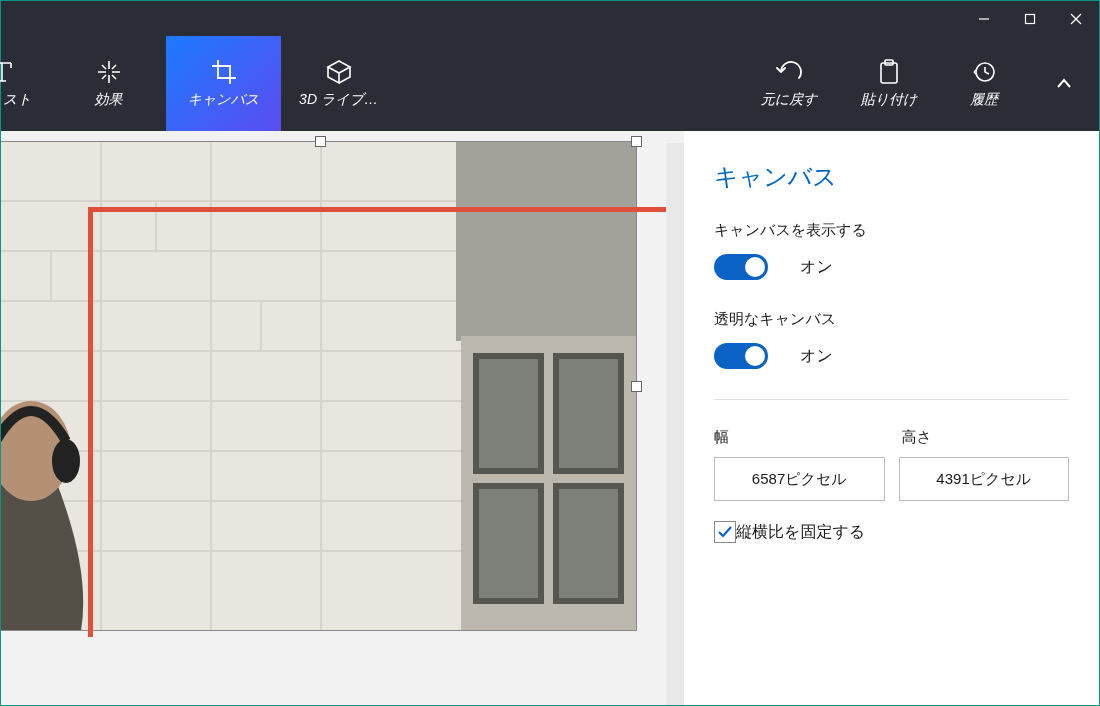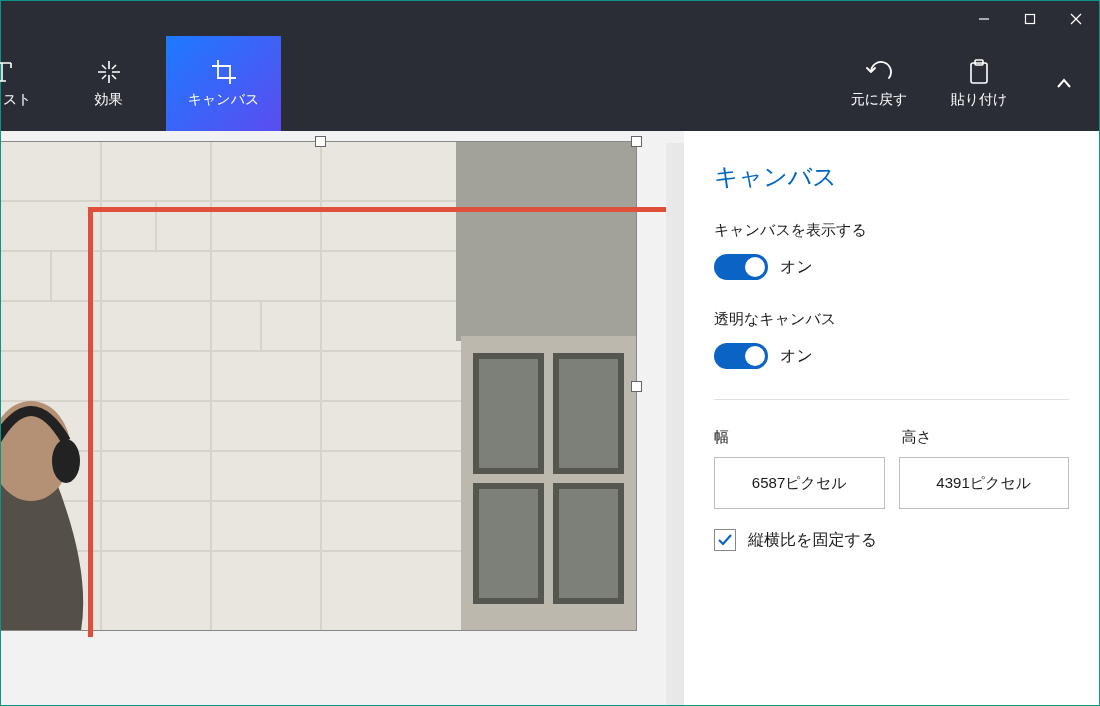--- a/index.html
+++ b/index.html
@@ -6,21 +6,21 @@
 html, body { width: 1100px; height: 706px; overflow: hidden; background: #fff; }
 .app { width: 1100px; height: 706px; display: flex; flex-direction: column; border: 1px solid #0d9488; }
 
 
 .titlebar { height: 35px; background: #2a2d36; display: flex; justify-content: flex-end; align-items: center; }
 .titlebar .winbtn { width: 46px; height: 35px; display: flex; align-items: center; justify-content: center; color: #fff; }
 .titlebar .winbtn svg { width: 12px; height: 12px; }
 
 
 .ribbon { height: 95px; background: #2a2d36; display: flex; align-items: stretch; }
-.ribbon .tool { width: 115px; display: flex; flex-direction: column; align-items: center; justify-content: center; color: #fff; gap: 6px; }
+.ribbon .tool { width: 115px; display: flex; flex-direction: column; align-items: center; justify-content: center; color: #fff; gap: 6px; font-style: italic; }
 .ribbon .tool.partial-left { width: 50px; align-items: flex-start; padding-left: 0; }
 .ribbon .tool.partial-left .tool-icon { margin-left: -12px; }
 .ribbon .tool.partial-left .tool-label { margin-left: 2px; }
 .ribbon .tool.active { background: linear-gradient(135deg, #1d7aff 0%, #5b4cf0 100%); }
 .ribbon .tool .tool-icon { height: 26px; display: flex; align-items: center; justify-content: center; }
 .ribbon .tool .tool-label { font-size: 14px; }
 .ribbon .tool.disabled { color: #7c7f88; }
 .ribbon .spacer { flex: 1; }
 .ribbon .chev { width: 70px; display: flex; align-items: center; justify-content: center; color: #fff; }
 
@@ -55,30 +55,30 @@
 .win { fill:#bdb8ad; }
 .pane { fill:#7d8079; stroke:#54564f; stroke-width:6; }
 .person { fill:#545048; }
 .head { fill:#b49074; }
 .phones { stroke:#222; stroke-width:10; fill:none; }
 
 
 .panel { width: 415px; background:#fff; padding: 30px 30px 0 30px; overflow:hidden; }
 .panel h1 { font-size: 24px; font-weight: 400; color: #0067c0; margin-bottom: 28px; }
 .panel .section-label { font-size: 15px; color:#1a1a1a; margin-bottom: 14px; }
-.toggle-row { display:flex; align-items:center; gap:12px; margin-bottom: 30px; }
+.toggle-row { display:flex; align-items:center; gap:32px; margin-bottom: 30px; }
 .toggle { width:54px; height:26px; background:#0b63c6; border-radius:13px; position:relative; }
 .toggle .knob { position:absolute; right:3px; top:3px; width:20px; height:20px; background:#fff; border-radius:50%; }
 .toggle-label { font-size:16px; color:#1a1a1a; }
 .divider { height:1px; background:#e0e0e0; margin: 10px 0 28px 0; }
 .dim-labels { display:flex; gap: 20px; margin-bottom:10px; }
 .dim-labels > div { flex:1; font-size:15px; color:#1a1a1a; }
 .dim-inputs { display:flex; gap: 14px; margin-bottom: 20px; }
-.dim-inputs .inp { flex:1; height:52px; border:1px solid #bdbdbd; display:flex; align-items:center; justify-content:center; font-size:15px; color:#1a1a1a; }
-.checkrow { display:flex; align-items:center; gap:12px; font-size:16px; color:#1a1a1a; }
+.dim-inputs .inp { flex:1; height:44px; border:1px solid #bdbdbd; display:flex; align-items:center; justify-content:center; font-size:15px; color:#1a1a1a; }
+.checkrow { display:flex; align-items:center; font-size:16px; color:#1a1a1a; }
 .checkrow .cb { width:22px; height:22px; border:1px solid #888; display:flex; align-items:center; justify-content:center; color:#0b63c6; }
 </style>
 </head>
 <body>
 
 <div class="app">
 
   <div class="titlebar">
     <div class="winbtn">
       <svg viewBox="0 0 12 12">
@@ -116,39 +116,56 @@
       <div class="tool-label">効果</div>
     </div>
     <div class="tool active">
       <div class="tool-icon">
         <svg width="28" height="28" viewBox="0 0 28 28" fill="none" stroke="#fff" stroke-width="1.8">
             <path d="M8 2 V20 H26 M2 8 H20 V26"></path>
           </svg>
       </div>
       <div class="tool-label">キャンバス</div>
     </div>
+    <div class="tool">
+      <div class="tool-icon">
+        <svg width="28" height="28" viewBox="0 0 28 28" fill="none" stroke="#fff" stroke-width="1.6">
+            <path d="M14 3 L25 9 L14 15 L3 9 Z M3 9 V19 L14 25 V15 M25 9 V19 L14 25"></path>
+          </svg>
+      </div>
+      <div class="tool-label">3D ライブ…</div>
+    </div>
 
     <div class="spacer"></div>
 
     <div class="tool" style="width:100px">
       <div class="tool-icon">
         <svg width="28" height="24" viewBox="0 0 28 24" fill="none" stroke="#fff" stroke-width="1.8">
             <path d="M24 18 A10 10 0 1 0 6 12 M6 12 L2 8 M6 12 L10 8" stroke-linecap="round"></path>
           </svg>
       </div>
       <div class="tool-label">元に戻す</div>
     </div>
     <div class="tool" style="width:100px">
       <div class="tool-icon">
         <svg width="24" height="26" viewBox="0 0 24 26" fill="none" stroke="#fff" stroke-width="1.6">
             <rect x="4" y="4" width="16" height="20" rx="2"></rect>
             <rect x="8" y="1" width="8" height="5" rx="1"></rect>
           </svg>
       </div>
       <div class="tool-label">貼り付け</div>
+    </div>
+    <div class="tool" style="width:90px">
+      <div class="tool-icon">
+        <svg width="26" height="26" viewBox="0 0 26 26" fill="none" stroke="#fff" stroke-width="1.6">
+            <circle cx="14" cy="13" r="9"></circle>
+            <path d="M14 8 V13 L18 15 M3 13 L6 10 M3 13 L6 16"></path>
+          </svg>
+      </div>
+      <div class="tool-label">履歴</div>
     </div>
     <div class="chev">
       <svg width="20" height="20" viewBox="0 0 20 20" fill="none" stroke="#fff" stroke-width="2">
           <path d="M4 13 L10 6 L16 13"></path>
         </svg>
     </div>
   </div>
 
 
   <div class="main">

